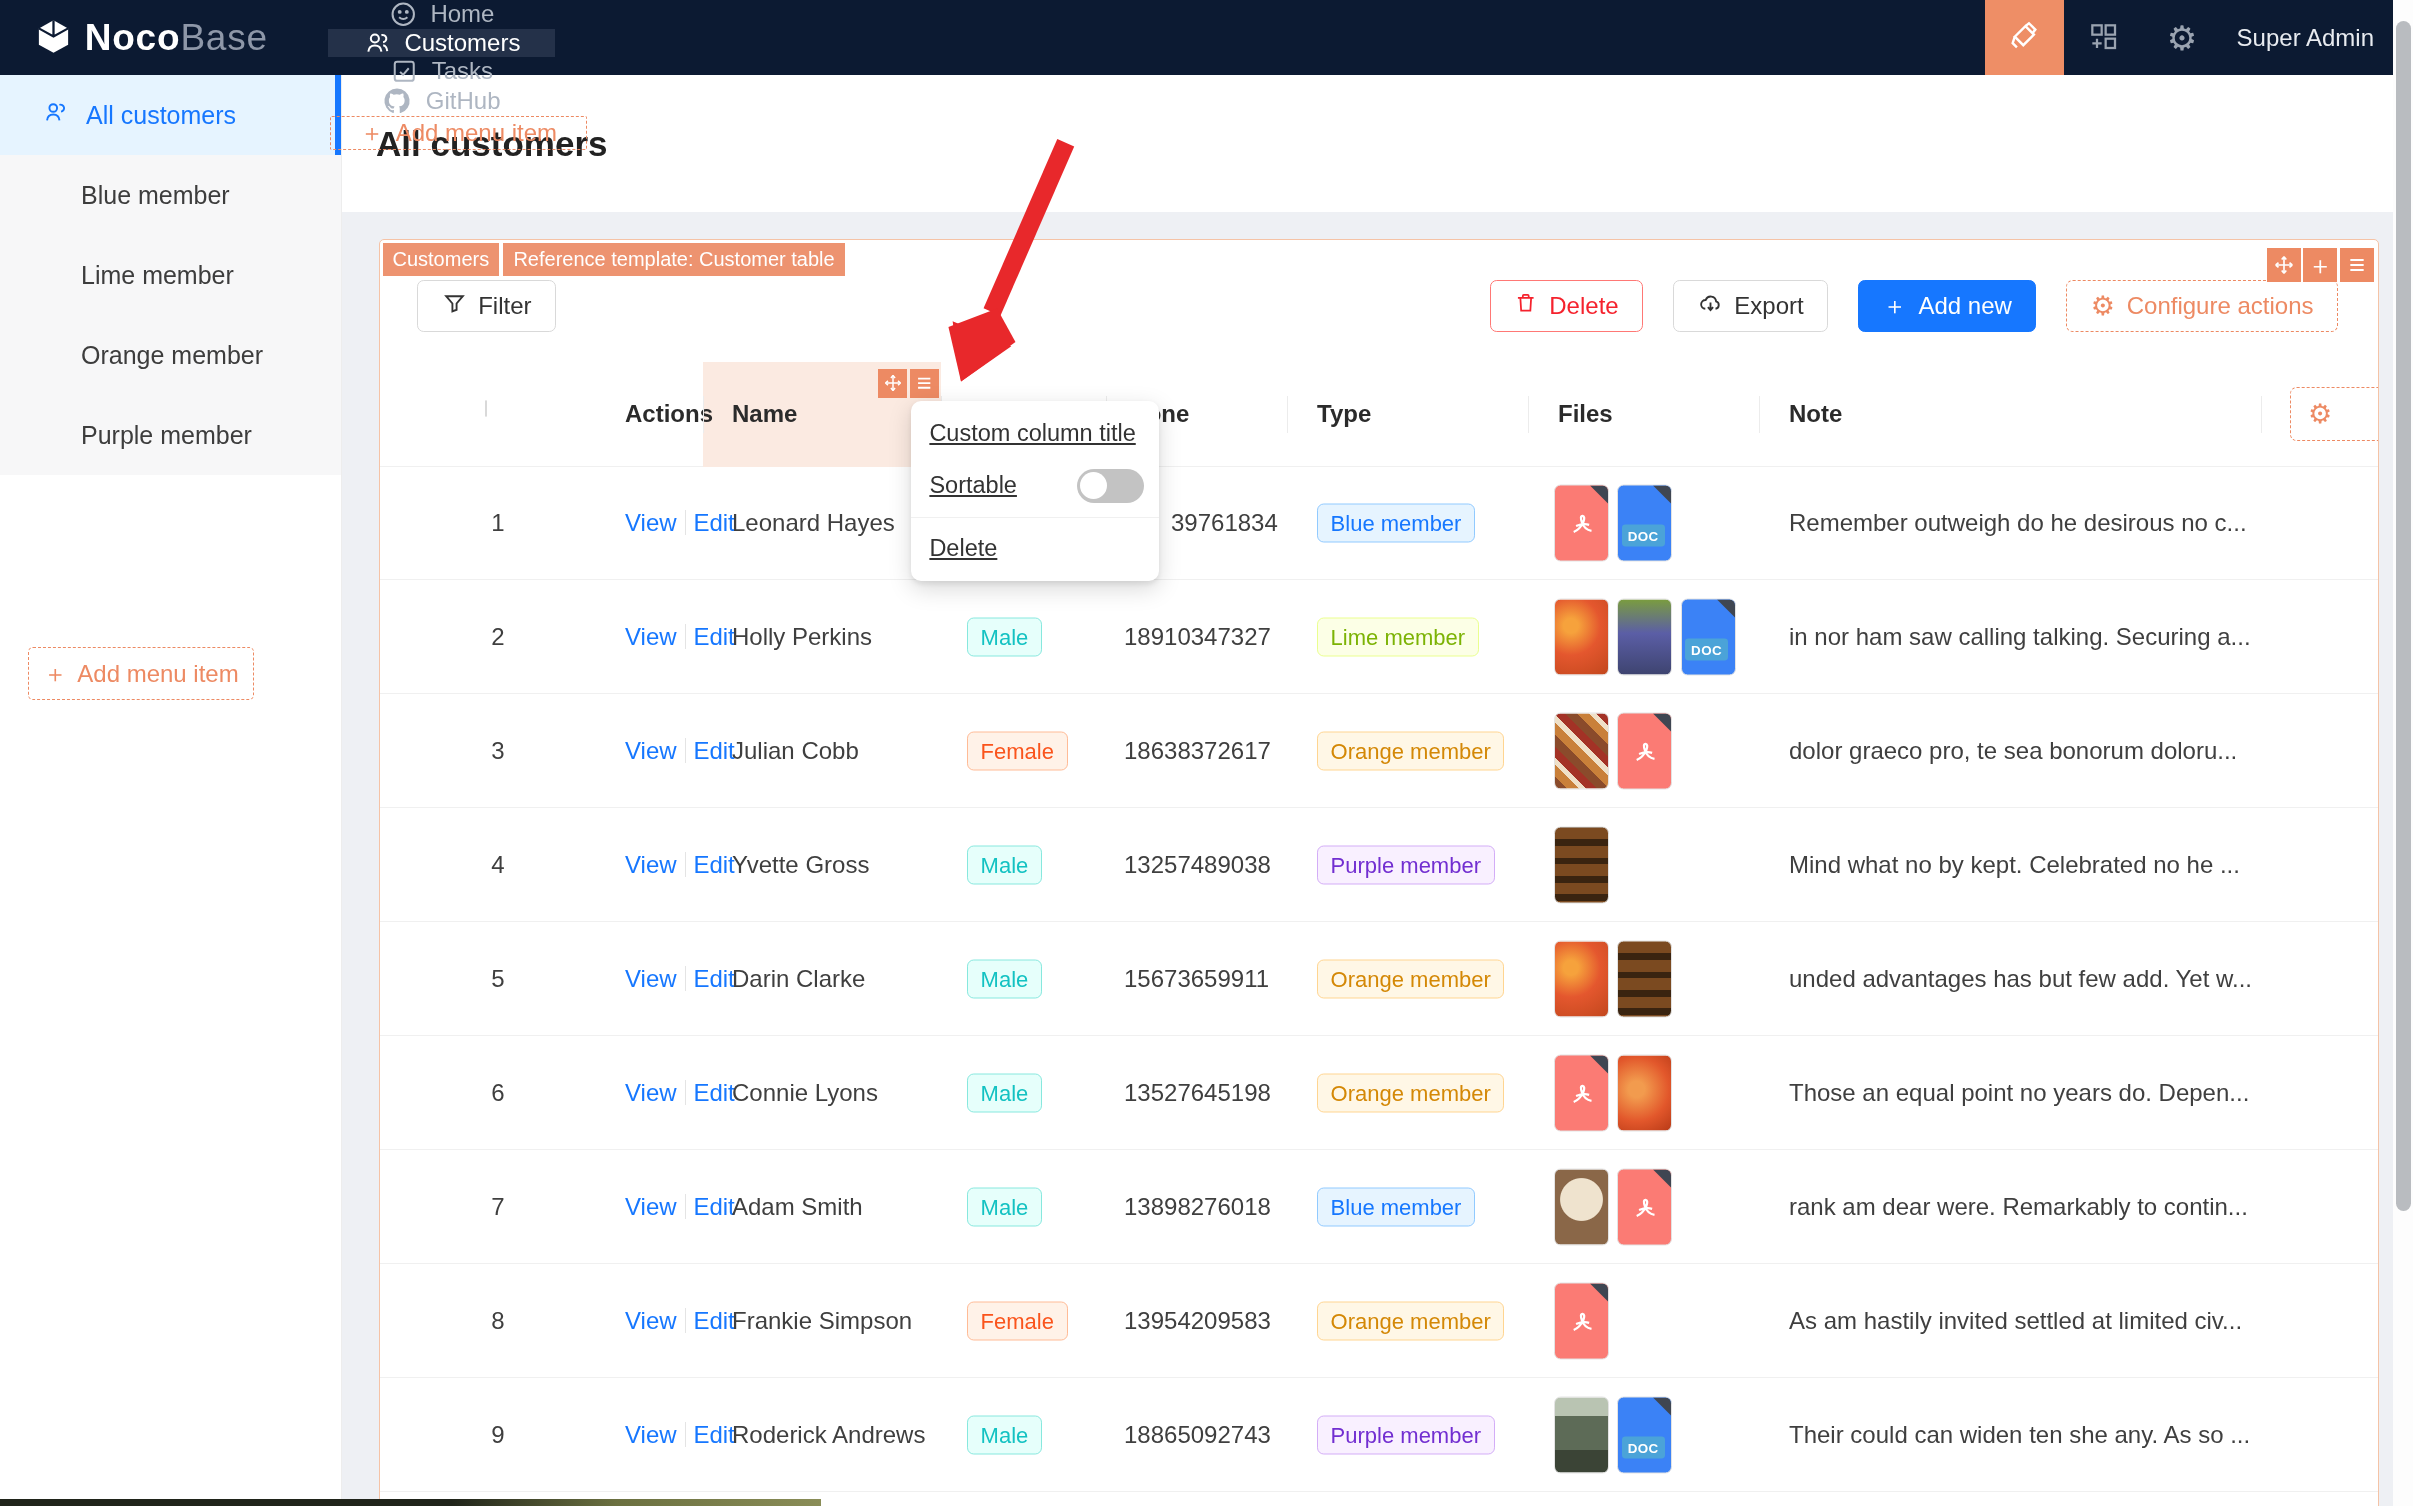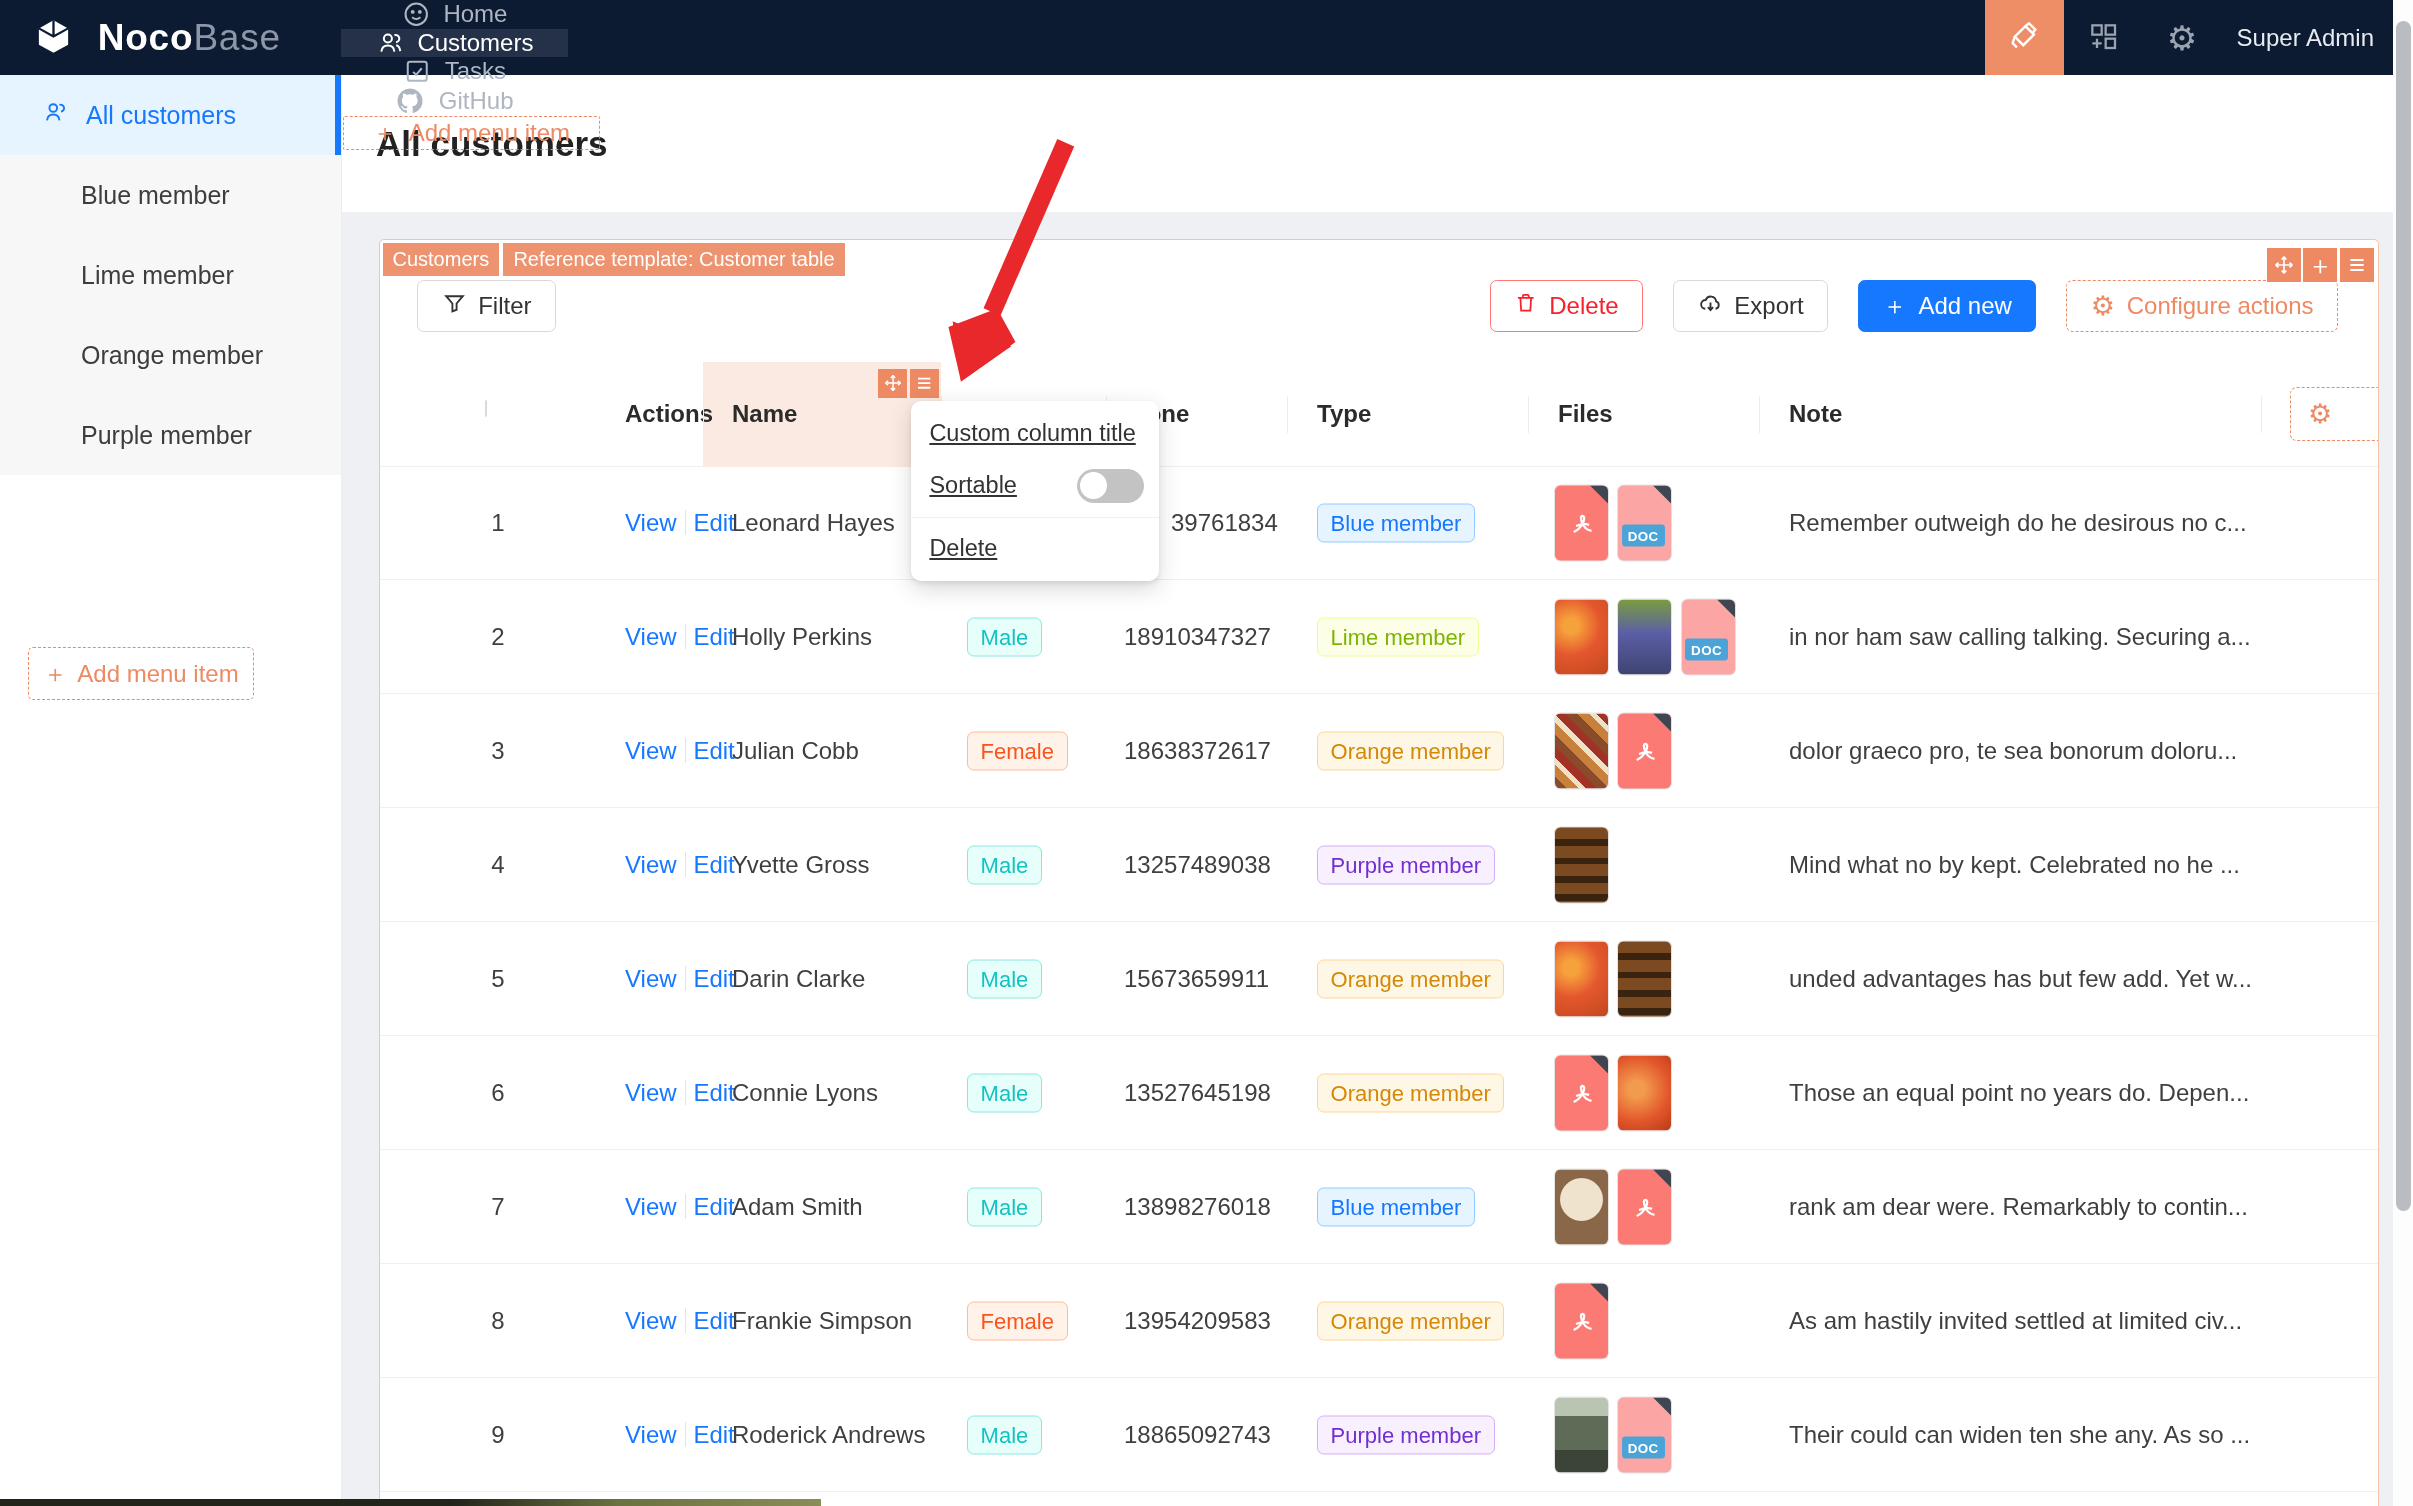--- a/index.html
+++ b/index.html
@@ -2,21 +2,21 @@
 <html style="font-size:13.4px"><head>
 <meta charset="utf-8">
 <style>
   html,body{margin:0;padding:0;width:2413px;height:1507px;overflow:hidden;
     font-family:"Liberation Sans",sans-serif;background:#eef0f4;}
   *{box-sizing:border-box;}
   
   .navbar{position:absolute;left:0;top:0;width:2413px;height:75px;background:#0c1a32;
     display:flex;align-items:center;z-index:15;}
   .logo{display:flex;align-items:center;gap:11.7px;padding:0 28.5px 0 34px;}
-  .logo-noco{color:#fff;font-size:37px;font-weight:800;letter-spacing:0.8px;margin-left:13px;}
+  .logo-noco{color:#fff;font-size:37px;font-weight:800;letter-spacing:0.8px;}
   .logo-base{color:#8e97a8;font-size:37px;font-weight:300;letter-spacing:0.8px;}
   .nav-items{display:flex;align-items:center;height:75px;flex-direction:column;}
   .nav-item{display:flex;align-items:center;gap:13.4px;height:75px;padding:0 35px;
     color:#aeb6c2;font-size:24px;cursor:pointer;}
   .nav-item.active{background:#243149;color:#fff;}
   .nav-item svg{display:block;}
   .nav-add{margin-left:34px;height:49px;display:flex;align-items:center;gap:11.7px;
     padding:0 28.5px;border:1.7px dashed #ed8a63;color:#ed8a63;font-size:24px;border-radius:1.7px;}
   .nav-right{margin-left:auto;display:flex;align-items:center;height:75px;}
   .pen-btn{width:79px;height:75px;background:#ee8e66;display:flex;align-items:center;justify-content:center;}
@@ -88,21 +88,21 @@
   .badge.lime{background:#fcffe6;border-color:#eaff8f;color:#7cb305;}
   .badge.orange{background:#fff7e6;border-color:#ffd591;color:#d48806;}
   .badge.purple{background:#f9f0ff;border-color:#d3adf7;color:#722ed1;}
   
   .file{position:relative;width:55px;height:77px;border:0.8px solid #e3e3e3;border-radius:6.7px;
     overflow:hidden;display:inline-block;background:#fff;}
   .file.pdf{background:#fb7b74;}
   .file .fold{position:absolute;right:0;top:0;width:0;height:0;
     border-left:18.4px solid transparent;border-top:18.4px solid #3f4652;}
   .file.pdf svg{position:absolute;left:50%;top:50%;transform:translate(-50%,-50%);}
-  .file.doc{background:#fca5a5;text-decoration:underline;}
+  .file.doc{background:#3b82f6;text-decoration:underline;}
   .doclabel{position:absolute;left:3.4px;bottom:13.4px;background:#4ba3d8;color:#fff;
     font-size:13.4px;font-weight:700;padding:3.4px 5.9px;border-radius:3.4px;letter-spacing:0.4px;}
   .thumb{width:55px;height:77px;border:0.8px solid #e3e3e3;border-radius:6.7px;display:inline-block;background:#ddd;}
   .thumb.oranges{background:radial-gradient(circle at 30% 35%,#f6a23c 12%,#e4572e 48%,#c2471d 100%);}
   .thumb.grapes{background:linear-gradient(180deg,#7a9c3f 0%,#5b5ea6 45%,#3e4470 100%);}
   .thumb.food{background:repeating-linear-gradient(45deg,#8a4b2b 0 8.4px,#c9803a 8.4px 17px,#efe0c8 17px 22px,#a33226 22px 30px);}
   .thumb.pastries{background:repeating-linear-gradient(180deg,#7b4a20 0 11.7px,#3a2410 11.7px 18.4px),#8a5a2b;}
   .thumb.onions{background:radial-gradient(circle at 35% 45%,#f29b4e 15%,#e2572b 60%,#b83a17 100%);}
   .thumb.coffee{background:radial-gradient(circle at 50% 40%,#efe3ce 0 40%,#8a6748 42% 100%);}
   .thumb.storefront{background:linear-gradient(180deg,#b9c4b2 0 25%,#5d6b57 25% 70%,#3b4436 70% 100%);}

